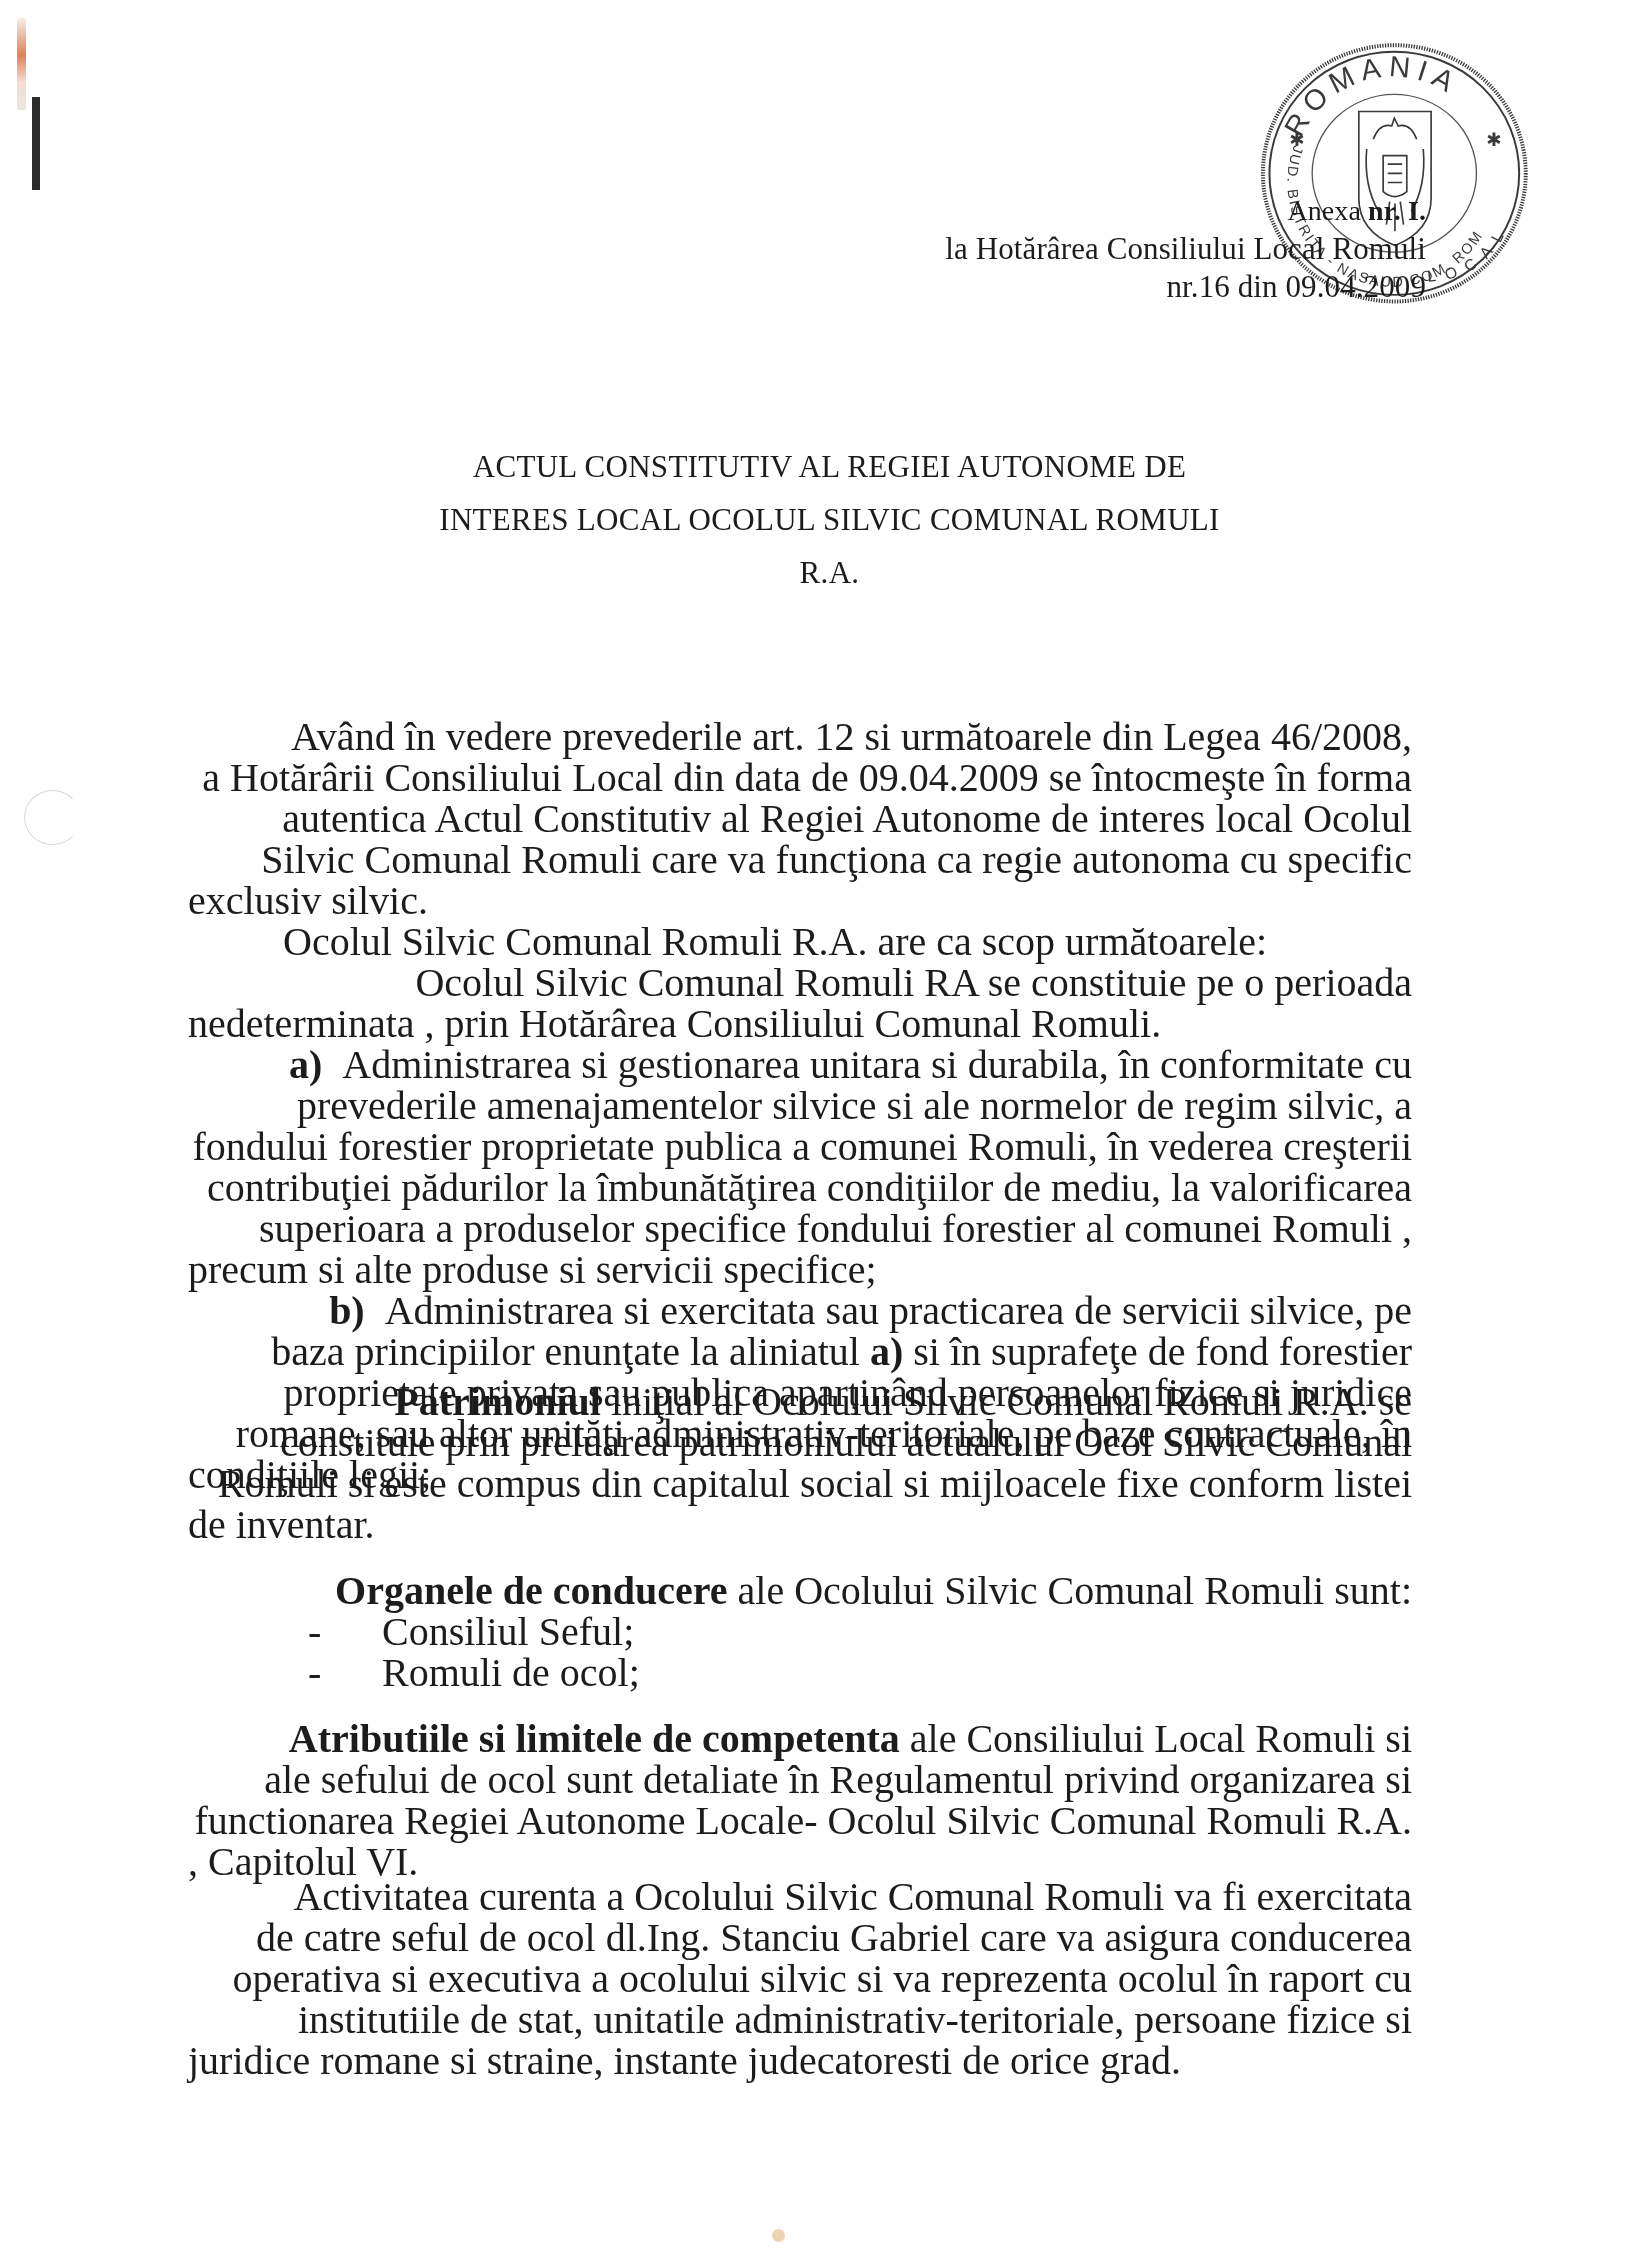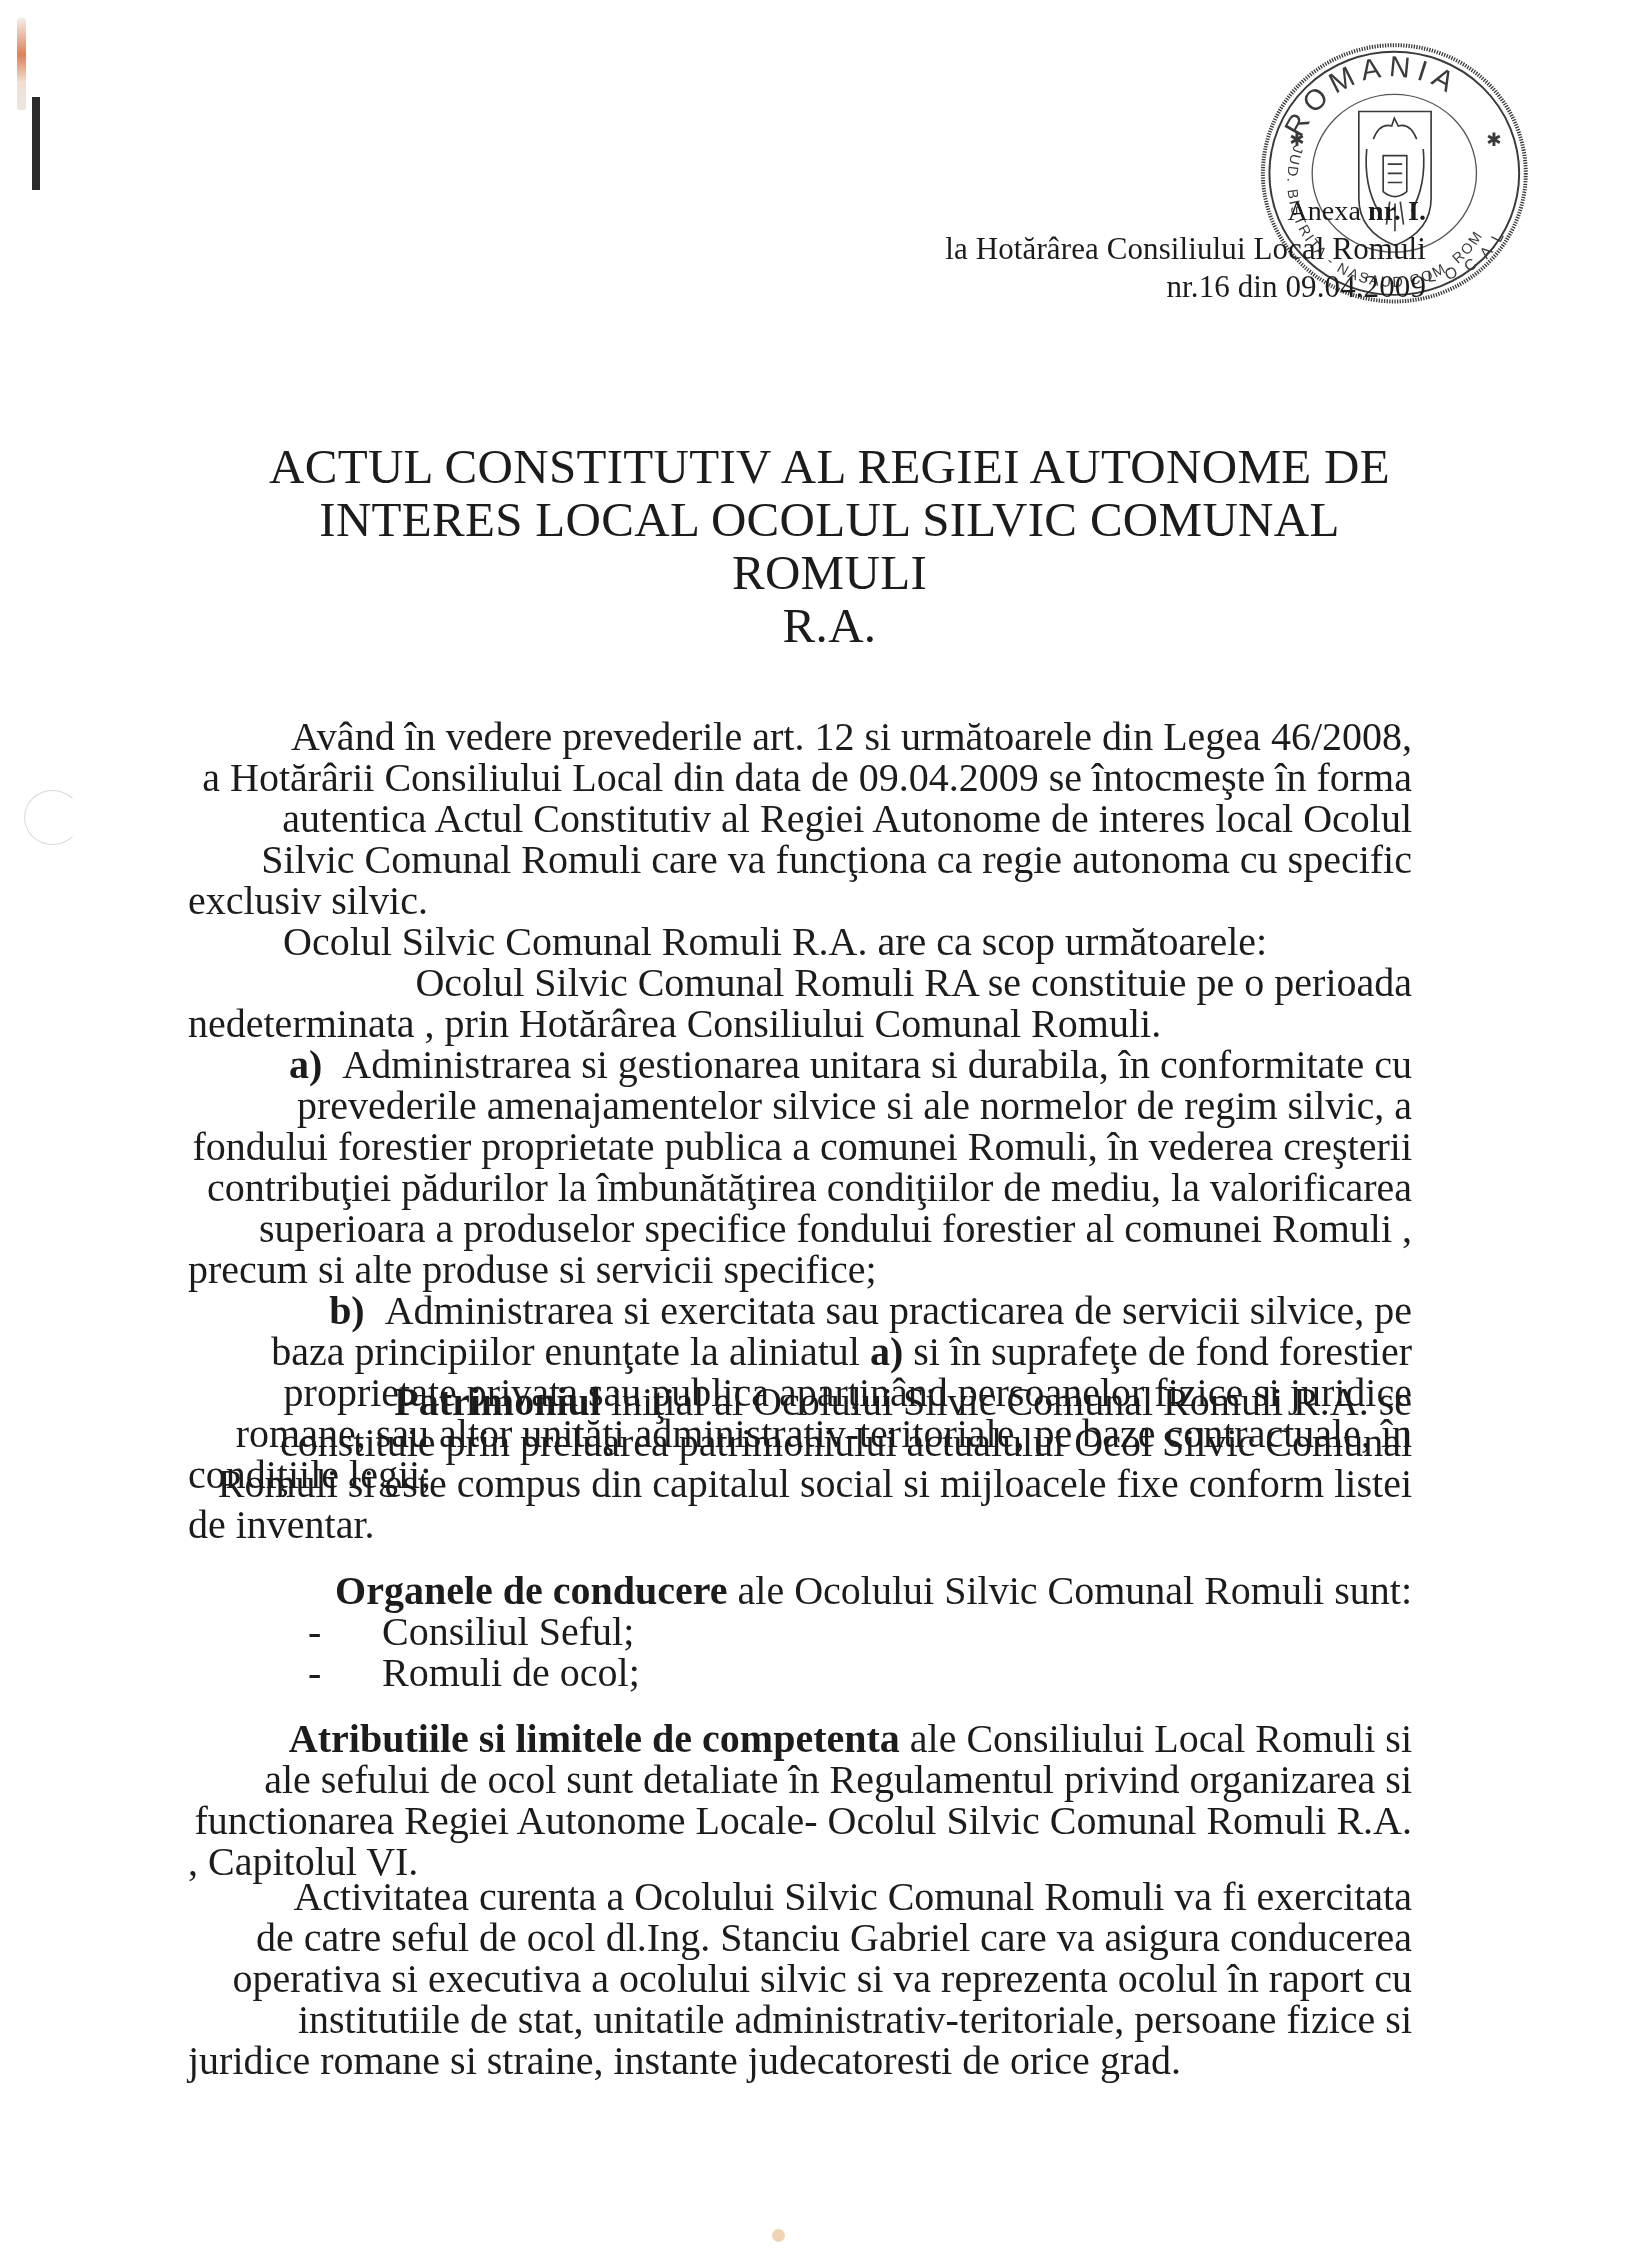--- a/index.html
+++ b/index.html
@@ -23,21 +23,21 @@
   .stain { position: absolute; left: 772px; top: 2229px; width: 13px; height: 13px; border-radius: 50%; background: #e7c9a1; opacity: .8; }
 
   .annex-block { position: absolute; right: 207px; top: 192px; text-align: right; font-size: 31px; line-height: 38px; letter-spacing: 0.1px; }
   .annex-block .annex-title { font-size: 28px; }
   .annex-block .annex-title b { font-weight: bold; }
 
   .stamp { position: absolute; left: 1248px; top: 34px; width: 290px; height: 276px; }
 
   .title {
     position: absolute; left: 250px; top: 440px; width: 1159px; text-align: center;
-    font-size: 49px; line-height: 53px; letter-spacing: 0.3px; font-weight: normal;
+    font-size: 31px; line-height: 53px; letter-spacing: 0.3px; font-weight: normal;
   }
 
   .body-text { position: absolute; left: 188px; width: 1224px; font-size: 40px; line-height: 41px; }
   .justify { text-align: justify; text-align-last: left; }
   .indent { text-indent: 95px; }
   .p { margin: 0; text-align: right; }
   b { font-weight: bold; }
   .dash-list { list-style: none; margin: 0; padding: 0; }
   .dash-list li { padding-left: 194px; position: relative; }
   .dash-list li .dash { position: absolute; left: 120px; }

